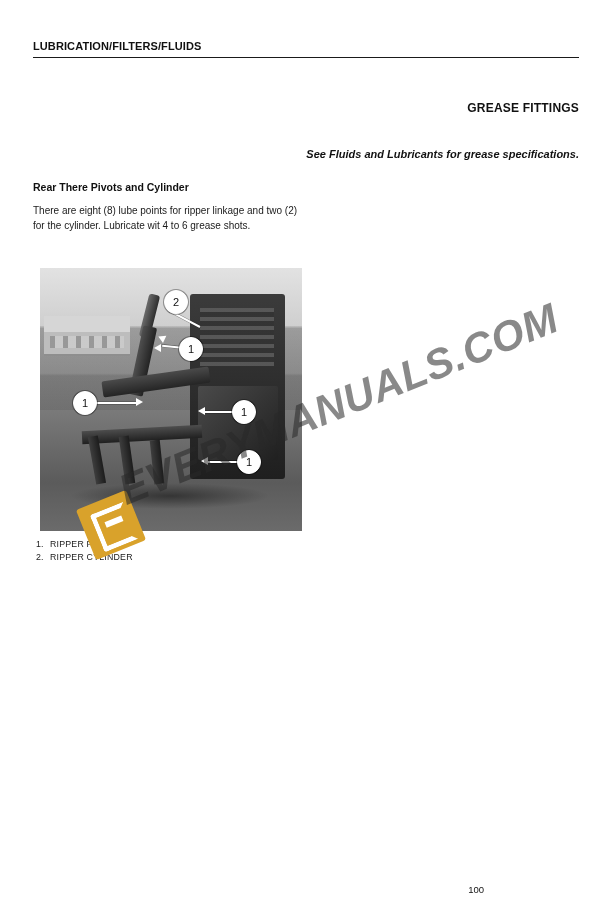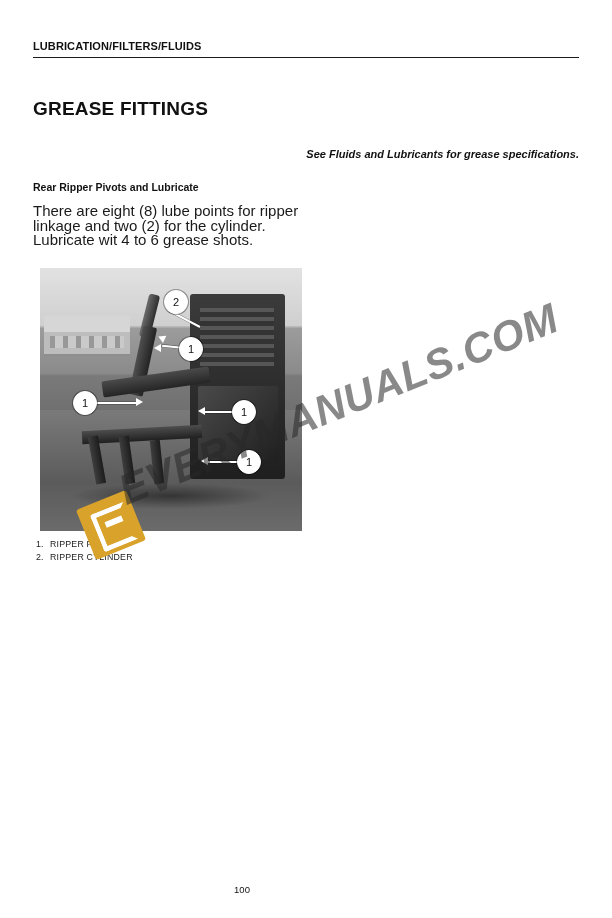--- a/index.html
+++ b/index.html
@@ -40,22 +40,22 @@
     border-bottom: 1.5px solid #1a1a1a;
     width: 546px;
   }
 
   
   .doc-title {
     position: absolute;
     left: 33px;
     top: 98px;
     width: 546px;
-    text-align: left;
-    font-size: 19px;
+    text-align: right;
+    font-size: 12px;
     font-weight: bold;
     line-height: 21px;
     letter-spacing: 0.2px;
   }
   .doc-subtitle {
     position: absolute;
     left: 33px;
     top: 148px;
     width: 546px;
     text-align: right;
@@ -70,21 +70,21 @@
     left: 33px;
     top: 181px;
     font-size: 10.5px;
     font-weight: bold;
   }
   .body-text {
     position: absolute;
     left: 33px;
     top: 204px;
     width: 268px;
-    font-size: 15px;
+    font-size: 10px;
     line-height: 14.6px;
     color: #1a1a1a;
   }
 
   
   .figure {
     position: absolute;
     left: 40px;
     top: 268px;
     width: 262px;
@@ -273,41 +273,41 @@
     width: 18px; height: 6px;
     background: #ffffff;
   }
 
   
   .footer {
     position: absolute;
     left: 0;
     top: 884px;
     width: 484px;
-    text-align: center;
+    text-align: right;
     font-size: 9.5px;
     color: #111;
   }
 </style>
 </head>
 <body>
 
 <div class="page">
 
   <div class="header">
     <div class="header-title">LUBRICATION/FILTERS/FLUIDS</div>
     <div class="header-rule"></div>
   </div>
 
   <div class="doc-title">
     <div>GREASE FITTINGS</div>
   </div>
   <div class="doc-subtitle">See Fluids and Lubricants for grease specifications.</div>
 
-  <div class="section-heading">Rear Ripper Pivots and Lubricate</div>
+  <div class="section-heading">Rear There Pivots and Cylinder</div>
   <div class="body-text">There are eight (8) lube points for ripper linkage and two (2) for the cylinder. Lubricate wit 4 to 6 grease shots.</div>
 
   <div class="figure">
     <div class="photo">
       <div class="ph-sky"></div>
       <div class="ph-building"></div>
       <div class="ph-ground"></div>
       <div class="ph-machine"></div>
       <div class="ph-cyl"></div>
       <div class="ph-arm2"></div>

